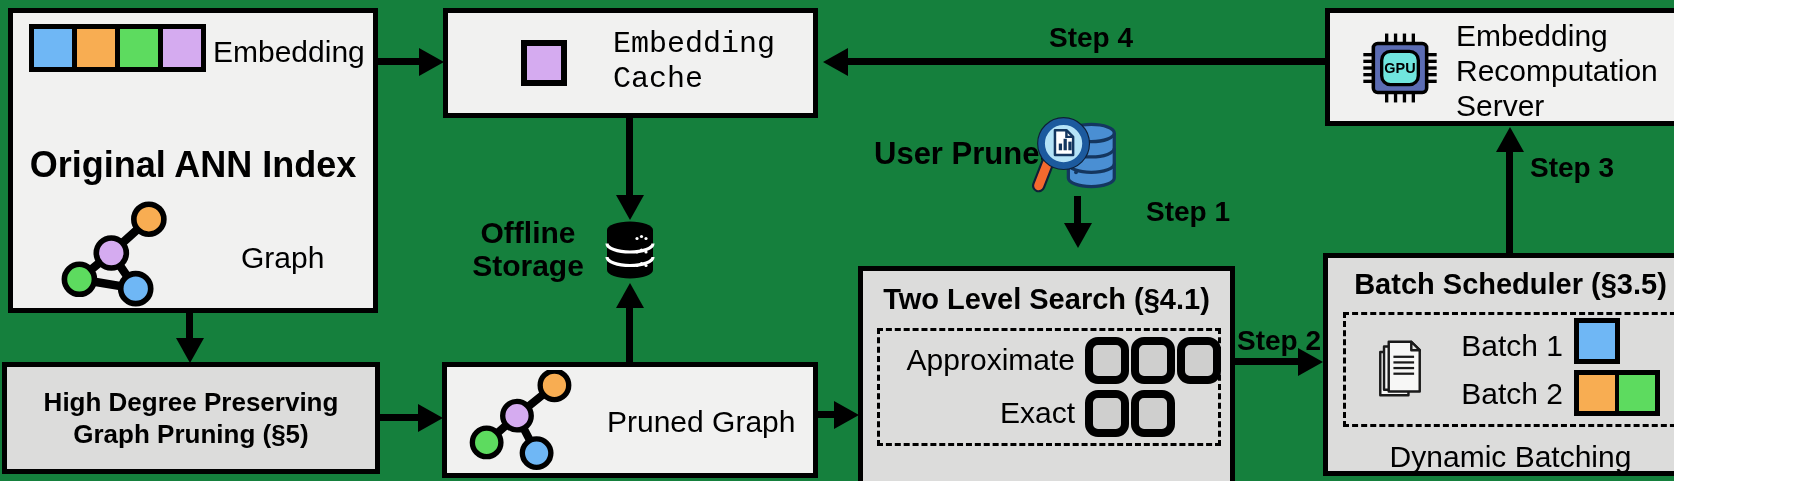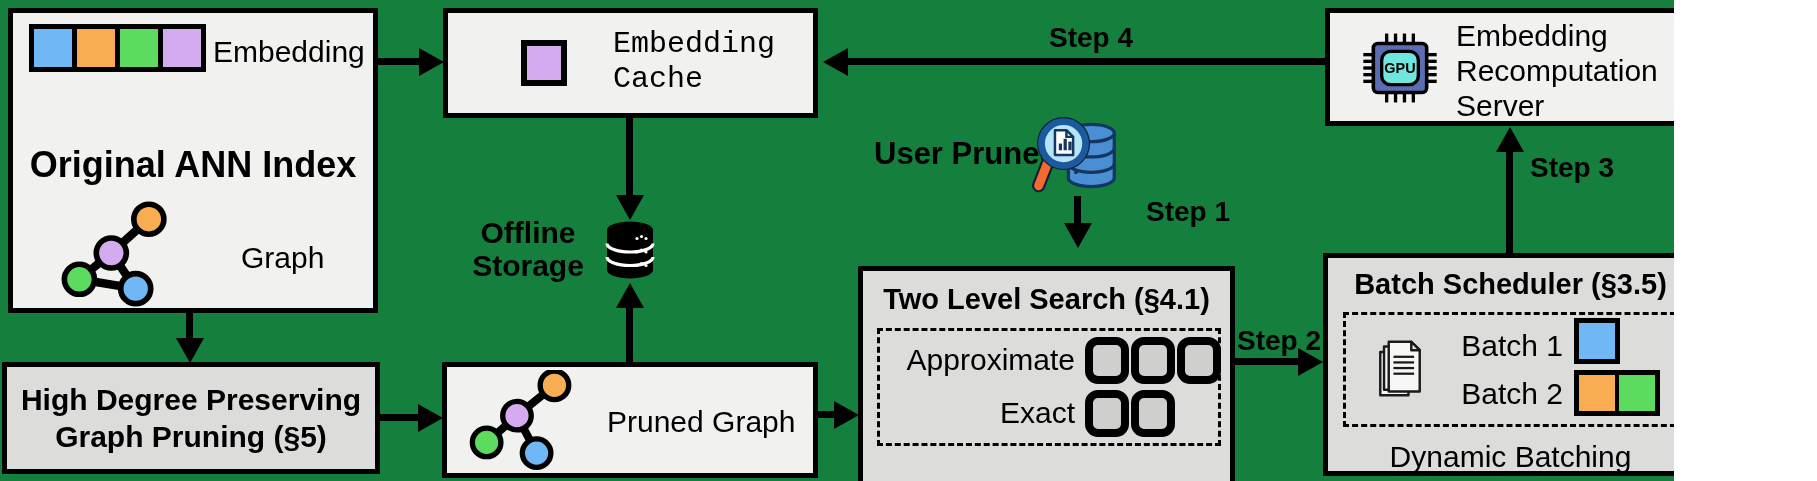--- a/index.html
+++ b/index.html
@@ -170,21 +170,21 @@
     </div>
     <div class="lbl right" style="left:110px;top:118px;width:125px;">Batch 2</div>
     <div class="cellbox" style="left:246px;top:112px;">
       <div class="cell" style="background:var(--orange);"></div>
       <div class="cell" style="background:var(--green);"></div>
     </div>
     <div class="lbl center" style="left:0;top:181px;width:100%;">Dynamic Batching</div>
   </div>
 
   <div class="box dark" style="left:2px;top:362px;width:378px;height:112px;display:flex;align-items:center;justify-content:center;">
-    <div class="b center" style="font-size:30px;line-height:1.25;width:360px;">High Degree Preserving Graph Pruning (§5)</div>
+    <div class="b center" style="font-size:26px;line-height:1.25;width:360px;">High Degree Preserving Graph Pruning (§5)</div>
   </div>
 
   <div class="box light" style="left:442px;top:362px;width:376px;height:116px;">
     <svg viewBox="0 0 130 112" width="116" height="102" style="position:absolute;left:20px;top:3px;">
       <line class="gedge" x1="22" y1="80" x2="56" y2="50"></line>
       <line class="gedge" x1="56" y1="50" x2="98" y2="16"></line>
       <line class="gedge" x1="56" y1="50" x2="78" y2="92"></line>
       <circle class="gnode" cx="98" cy="16" r="16" fill="var(--orange,#f8ad52)"></circle>
       <circle class="gnode" cx="56" cy="50" r="16" fill="var(--purple,#d5abf0)"></circle>
       <circle class="gnode" cx="22" cy="80" r="16" fill="var(--green,#5ddb5f)"></circle>

